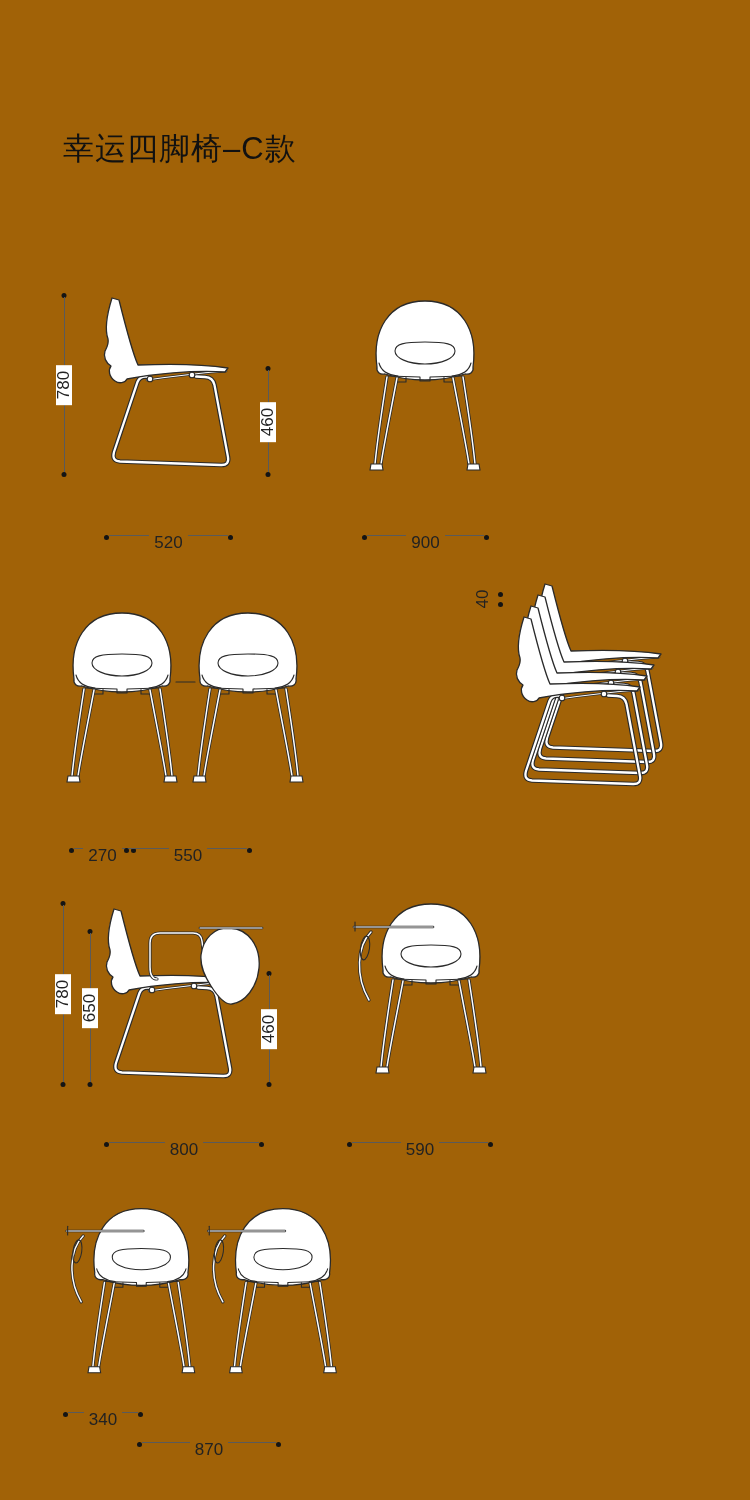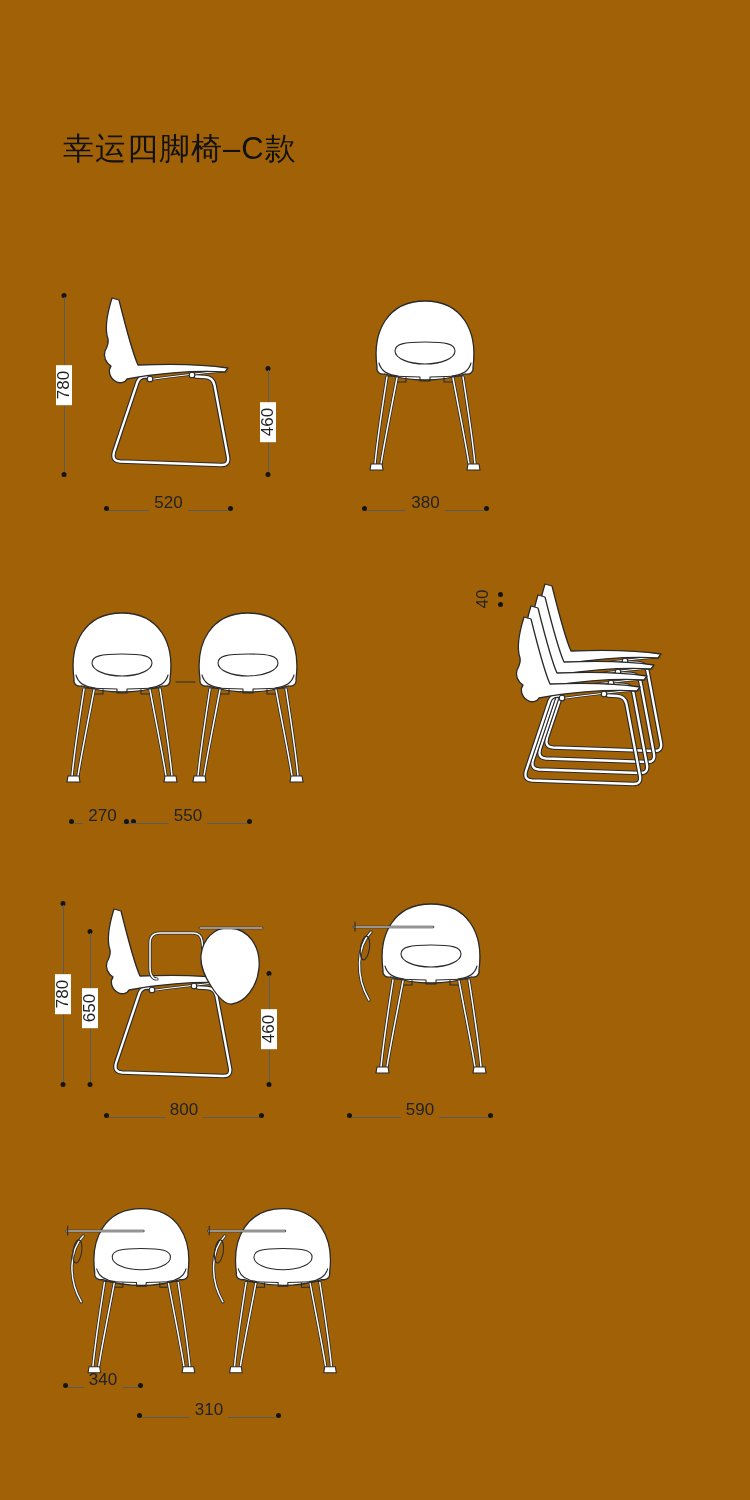--- a/index.html
+++ b/index.html
@@ -21,21 +21,21 @@
   .lnf{fill:#fff;stroke:#2a2a2a;stroke-width:1.1;}
   .tb4{fill:none;stroke:#2a2a2a;stroke-width:4.6;stroke-linecap:round;stroke-linejoin:round;}
   .tw4{fill:none;stroke:#ffffff;stroke-width:2.3;stroke-linecap:round;stroke-linejoin:round;}
   .tb3{fill:none;stroke:#2a2a2a;stroke-width:3.2;stroke-linecap:round;stroke-linejoin:round;}
   .tw3{fill:none;stroke:#ffffff;stroke-width:1.5;stroke-linecap:round;stroke-linejoin:round;}
   .tb2{fill:none;stroke:#2a2a2a;stroke-width:2.6;stroke-linecap:round;}
   .tw2{fill:none;stroke:#ffffff;stroke-width:1.2;stroke-linecap:round;}
 
   
   .dot{width:5px;height:5px;border-radius:50%;background:#141414;flex:none;}
-  .dim-h{position:absolute;display:flex;align-items:flex-end;height:16px;}
+  .dim-h{position:absolute;display:flex;align-items:flex-start;height:16px;margin-top:40px;}
   .dim-h .hline{flex:1;height:0;border-top:1px solid #5a5a5a;}
   .dim-h .hlabel{padding:0 5px;font-size:17px;line-height:16px;white-space:nowrap;color:#222;}
   .dim-v{position:absolute;width:18px;}
   .dim-v .vline{position:absolute;left:50%;top:4px;bottom:4px;width:1px;margin-left:-.5px;background:#5a5a5a;}
   .dim-v .dot{position:absolute;left:50%;transform:translateX(-50%);}
   .dim-v .dot.t{top:0;} .dim-v .dot.b{bottom:0;}
   .dim-v .vlabel{position:absolute;top:50%;left:50%;transform:translate(-50%,-50%) rotate(-90deg);
     font-size:17px;line-height:16px;background:#fff;padding:0 6px;white-space:nowrap;color:#222;}
   .dim-stack{position:absolute;display:flex;align-items:center;gap:5px;}
   .dim-stack .vlabel40{transform:rotate(-90deg);font-size:17px;line-height:16px;color:#222;}
@@ -151,21 +151,21 @@
   <div class="dim-h" style="left:104px;top:495px;width:129px">
     <span class="dot"></span>
     <span class="hline"></span>
     <span class="hlabel">520</span>
     <span class="hline"></span>
     <span class="dot"></span>
   </div>
   <div class="dim-h" style="left:362px;top:495px;width:127px">
     <span class="dot"></span>
     <span class="hline"></span>
-    <span class="hlabel">380</span>
+    <span class="hlabel">900</span>
     <span class="hline"></span>
     <span class="dot"></span>
   </div>
 
   <div class="dim-h" style="left:69px;top:808px;width:67px">
     <span class="dot"></span>
     <span class="hline"></span>
     <span class="hlabel">270</span>
     <span class="hline"></span>
     <span class="dot"></span>
@@ -221,18 +221,18 @@
   <div class="dim-h" style="left:63px;top:1372px;width:80px">
     <span class="dot"></span>
     <span class="hline"></span>
     <span class="hlabel">340</span>
     <span class="hline"></span>
     <span class="dot"></span>
   </div>
   <div class="dim-h" style="left:137px;top:1402px;width:144px">
     <span class="dot"></span>
     <span class="hline"></span>
-    <span class="hlabel">310</span>
+    <span class="hlabel">870</span>
     <span class="hline"></span>
     <span class="dot"></span>
   </div>
 
 </div>
 
 </body></html>

